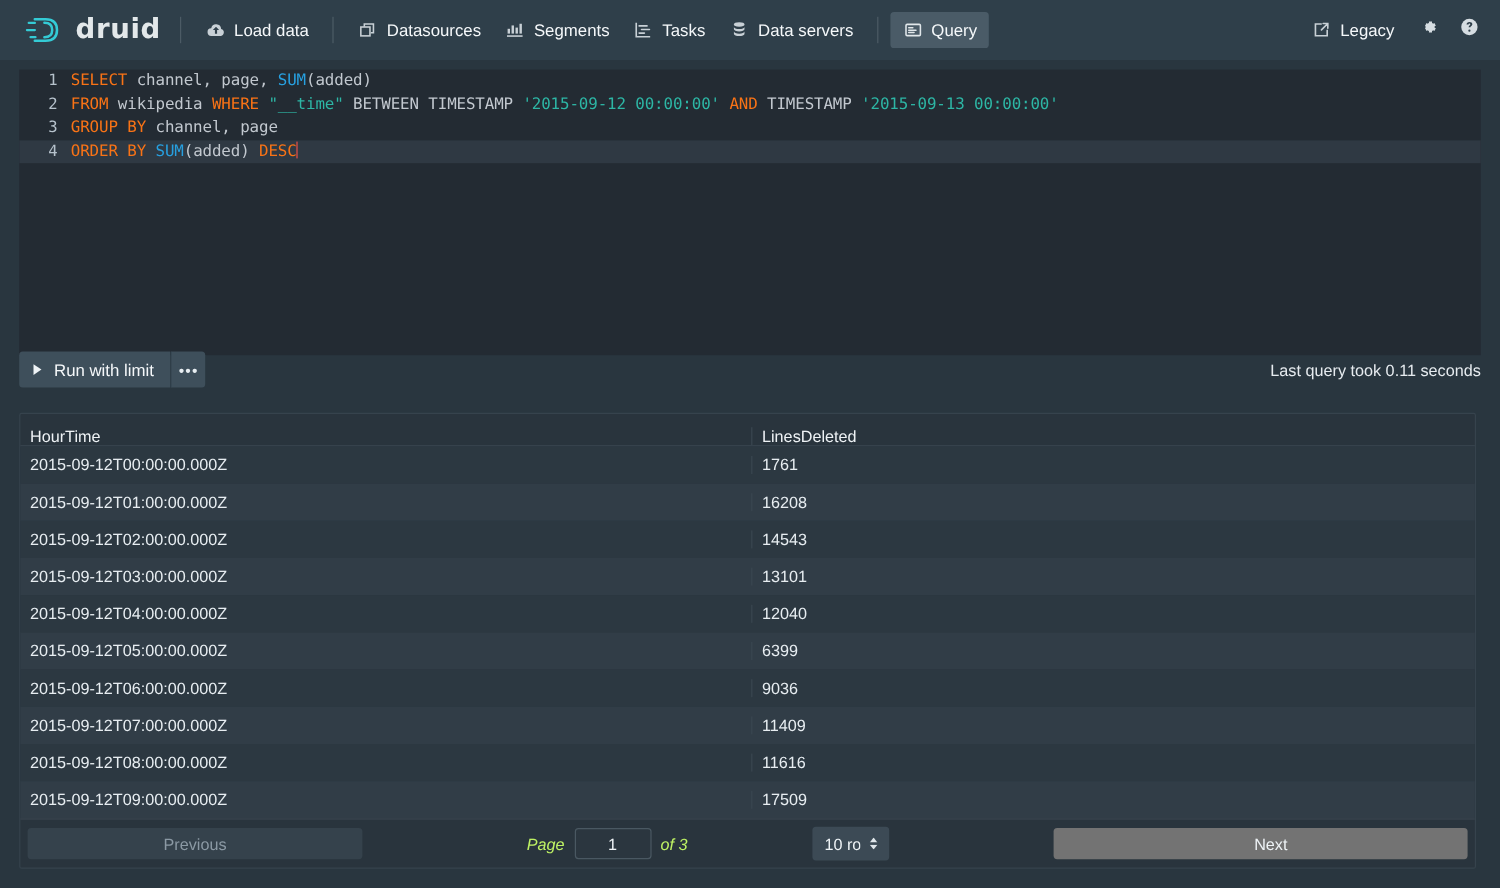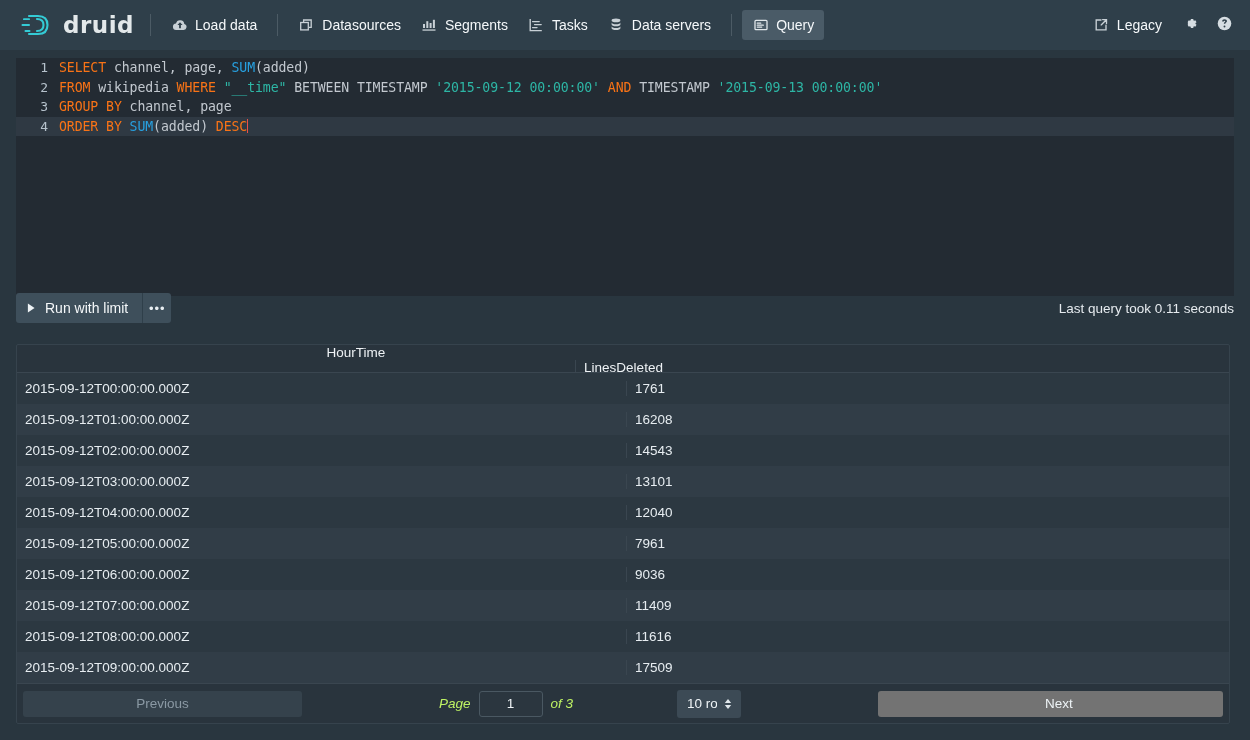--- a/index.html
+++ b/index.html
@@ -103,21 +103,21 @@
 
   
   .result-shell {
     position: absolute; left: 16px; top: 344px;
     width: 1214px; height: 380px;
     background: #29343d;
     border: 1px solid #36434d;
     border-radius: 2px;
     display: flex; flex-direction: column;
   }
-  .rt-head { display: flex; height: 28px; align-items: center; border-bottom: 1px solid #3a4650; flex-direction: column; }
+  .rt-head { display: flex; height: 28px; align-items: flex-end; border-bottom: 1px solid #3a4650; }
   .rt-head .cell { color: #eef2f5; font-size: 13.5px; }
   .rt-body { flex: 1; }
   .rt-row { display: flex; height: 31px; align-items: center; }
   .rt-row:nth-child(odd)  { background: #2c3841; }
   .rt-row:nth-child(even) { background: #313d47; }
   .cell { padding: 0 8px; font-size: 13.5px; color: #e7edf1; overflow: hidden; white-space: nowrap; }
   .col-a { width: 609px; min-width: 609px; }
   .col-b { flex: 1; border-left: 1px solid #3a4650; }
 
   .rt-foot {
@@ -345,21 +345,21 @@
       <div class="rt-row">
         <div class="cell col-a">2015-09-12T03:00:00.000Z</div>
         <div class="cell col-b">13101</div>
       </div>
       <div class="rt-row">
         <div class="cell col-a">2015-09-12T04:00:00.000Z</div>
         <div class="cell col-b">12040</div>
       </div>
       <div class="rt-row">
         <div class="cell col-a">2015-09-12T05:00:00.000Z</div>
-        <div class="cell col-b">7961</div>
+        <div class="cell col-b">6399</div>
       </div>
       <div class="rt-row">
         <div class="cell col-a">2015-09-12T06:00:00.000Z</div>
         <div class="cell col-b">9036</div>
       </div>
       <div class="rt-row">
         <div class="cell col-a">2015-09-12T07:00:00.000Z</div>
         <div class="cell col-b">11409</div>
       </div>
       <div class="rt-row">

